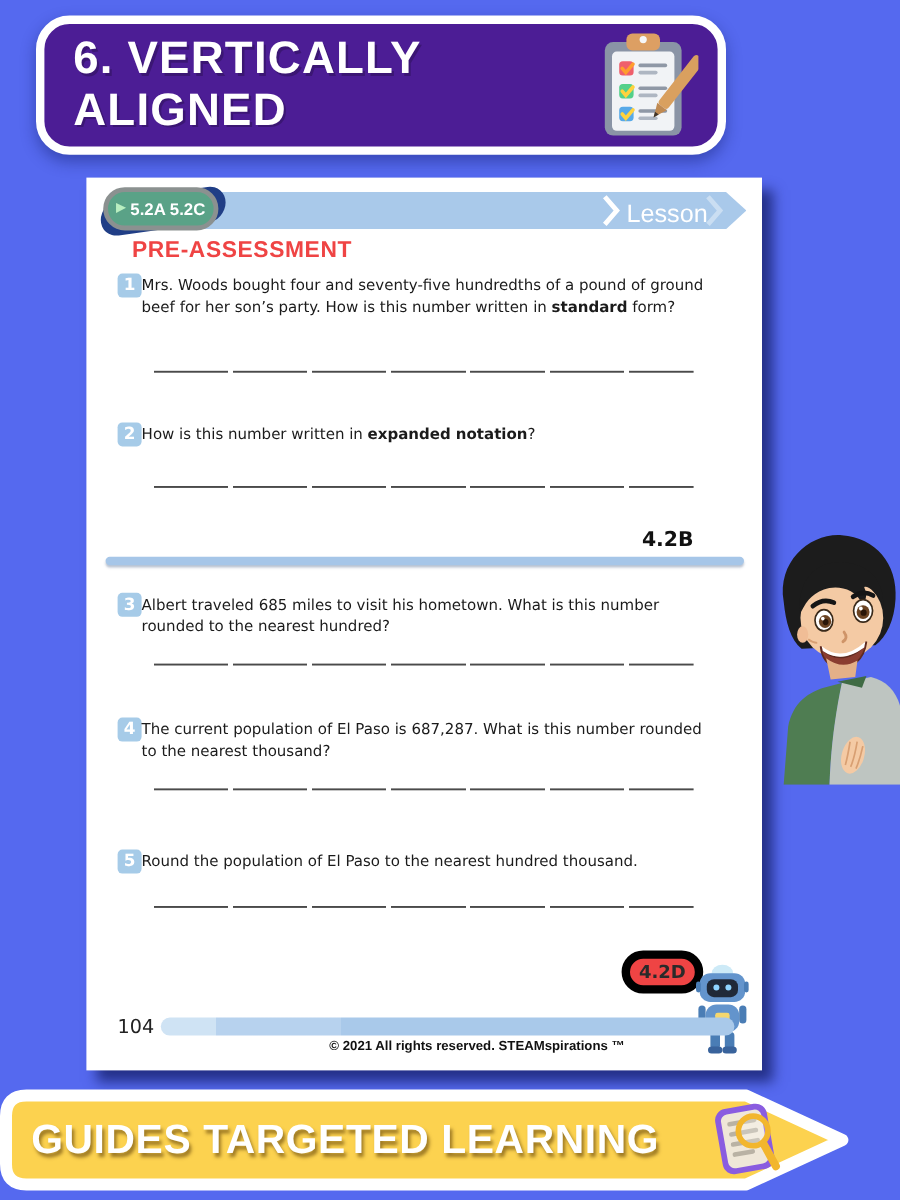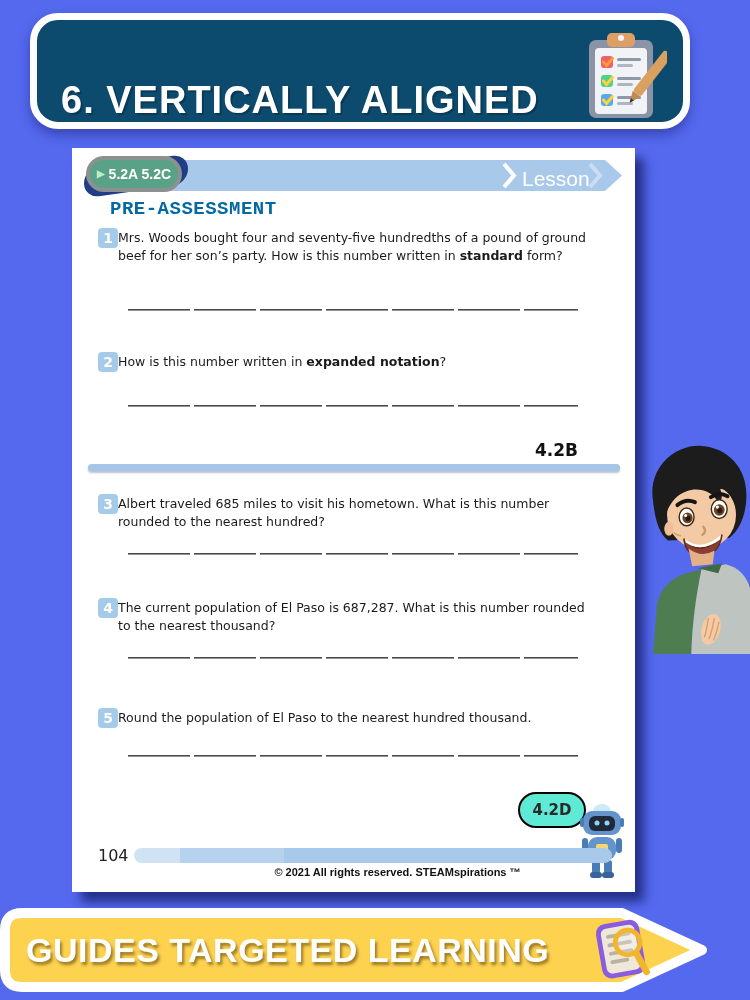--- a/index.html
+++ b/index.html
@@ -1,22 +1,22 @@
 <!DOCTYPE html>
 <html><head>
 <meta charset="utf-8">
 <style>
   html,body{margin:0;padding:0;background:#5569ef;}
   #stage{position:relative;width:750px;height:1000px;overflow:hidden;background:#5569ef;
          font-family:"DejaVu Sans",sans-serif;}
 
   
-  .top-banner{position:absolute;left:30px;top:13px;width:660px;height:116px;
-    background:#0c4a6e;border:7px solid #ffffff;border-radius:28px;box-sizing:border-box;
-    display:flex;align-items:flex-end;justify-content:space-between;padding:0 16px 0 24px;
+  .top-banner{position:absolute;left:30px;top:13px;width:575px;height:116px;
+    background:#4c1d95;border:7px solid #ffffff;border-radius:28px;box-sizing:border-box;
+    display:flex;align-items:center;justify-content:space-between;padding:0 16px 0 24px;
     box-shadow:0 6px 12px rgba(20,30,110,.45);}
   .tb-text{color:#fff;font-family:"Liberation Sans",sans-serif;font-weight:bold;
     font-size:38px;line-height:1.12;letter-spacing:1px;text-shadow:2px 2px 0 rgba(0,0,0,.22);}
   .clipboard{width:88px;height:92px;flex:0 0 auto;}
 
   
   .page{position:absolute;left:72px;top:148px;width:563px;height:744px;background:#ffffff;
     box-shadow:9px 10px 10px rgba(24,34,110,.8);}
 
   .hdr-bar{position:absolute;left:20px;top:12px;width:530px;height:31px;background:#a9c9ea;
@@ -29,37 +29,37 @@
     font-family:"Liberation Sans",sans-serif;font-weight:bold;font-size:14px;}
   .std-tri{color:#b9eec0;font-size:10px;line-height:1;}
   .unit-title{position:absolute;left:120px;top:17px;width:300px;text-align:center;color:#fff;
     font-family:"Liberation Sans",sans-serif;font-weight:bold;font-size:20px;letter-spacing:.5px;}
   .chev{position:absolute;top:14px;width:16px;height:27px;}
   .chev-white{left:430px;}
   .chev-light{left:516px;}
   .lesson{position:absolute;left:450px;top:19px;width:64px;text-align:right;color:#fff;
     font-family:"Liberation Sans",sans-serif;font-weight:normal;font-size:21px;}
 
-  .section-title{position:absolute;left:38px;top:50px;color:#0369a1;
-    font-family:Liberation Mono, monospace;font-weight:bold;font-size:19px;letter-spacing:.5px;}
+  .section-title{position:absolute;left:38px;top:50px;color:#ef4444;
+    font-family:Liberation Sans, sans-serif;font-weight:bold;font-size:19px;letter-spacing:.5px;}
 
   .q{position:absolute;left:26px;width:510px;}
   .qnum{position:absolute;left:0;top:0;width:20px;height:20px;background:#a6cbe8;
     border-radius:4px;color:#fff;font-weight:bold;font-size:14px;text-align:center;line-height:20px;}
   .qtext{position:absolute;left:20px;top:1px;width:474px;color:#1b1b1b;font-size:12.5px;line-height:1.42;}
   .ansline{position:absolute;left:56px;width:450px;height:3px;
     background:repeating-linear-gradient(90deg,#4a4a4a 0 62px,transparent 62px 66px);
     background-size:100% 1.6px;background-repeat:no-repeat;background-position:0 100%;}
   .tag-b{position:absolute;left:0;top:292px;width:506px;text-align:right;color:#111;
     font-weight:bold;font-size:17px;}
   .divider{position:absolute;left:16px;top:316px;width:532px;height:7px;background:#a6c6e8;
     border-radius:4px;box-shadow:0 2px 2px rgba(100,120,150,.45);}
 
-  .tag-pill{position:absolute;left:446px;top:644px;width:68px;height:36px;background:#5eead4;
-    border:2px solid #000000;border-radius:19px;box-sizing:border-box;display:flex;
+  .tag-pill{position:absolute;left:446px;top:644px;width:68px;height:36px;background:#ef4444;
+    border:7px solid #000000;border-radius:19px;box-sizing:border-box;display:flex;
     align-items:center;justify-content:center;color:#2a2a2a;font-weight:bold;font-size:15px;}
   .robot{position:absolute;left:508px;top:654px;width:44px;height:78px;}
 
   .footer-bar{position:absolute;left:62px;top:700px;width:478px;height:15px;border-radius:8px;
     background:linear-gradient(90deg,#cfe3f4 0 46px,#b7d2ee 46px 150px,#a9c9ea 150px);}
   .pagenum{position:absolute;left:26px;top:698px;color:#222;font-size:16px;}
   .copyright{position:absolute;left:0;top:718px;width:563px;text-align:center;color:#111;
     font-family:"Liberation Sans",sans-serif;font-weight:bold;font-size:11px;margin-left:44px;}
 
   

